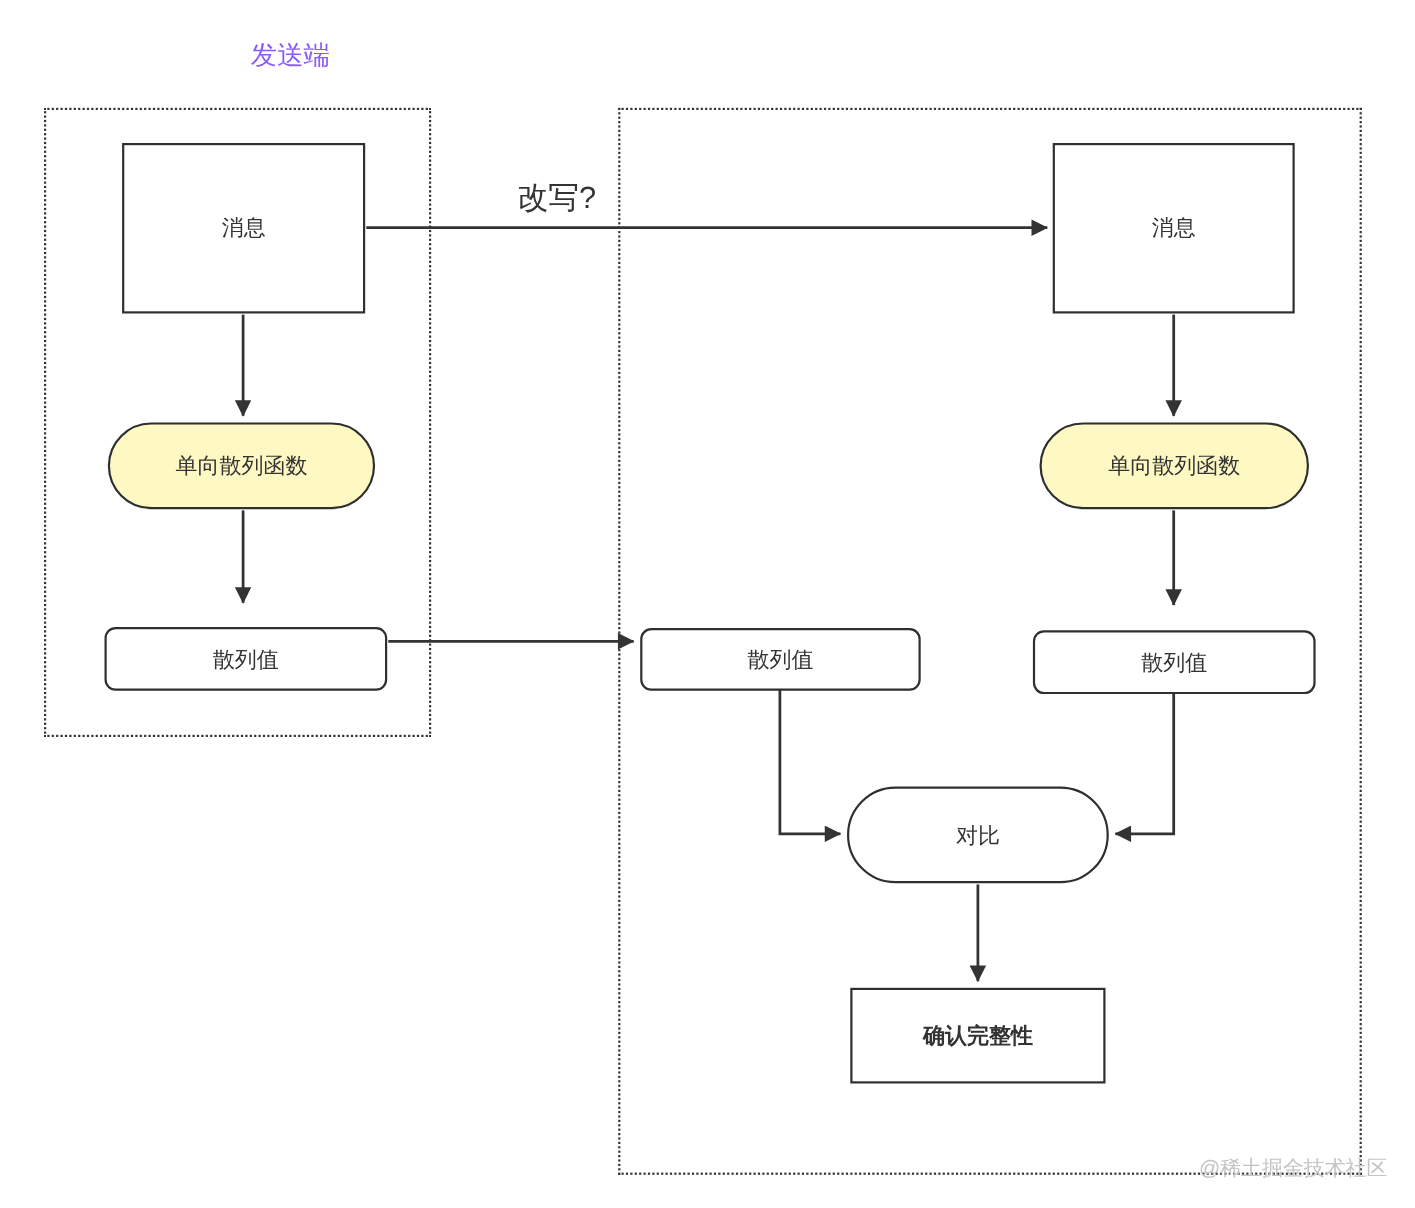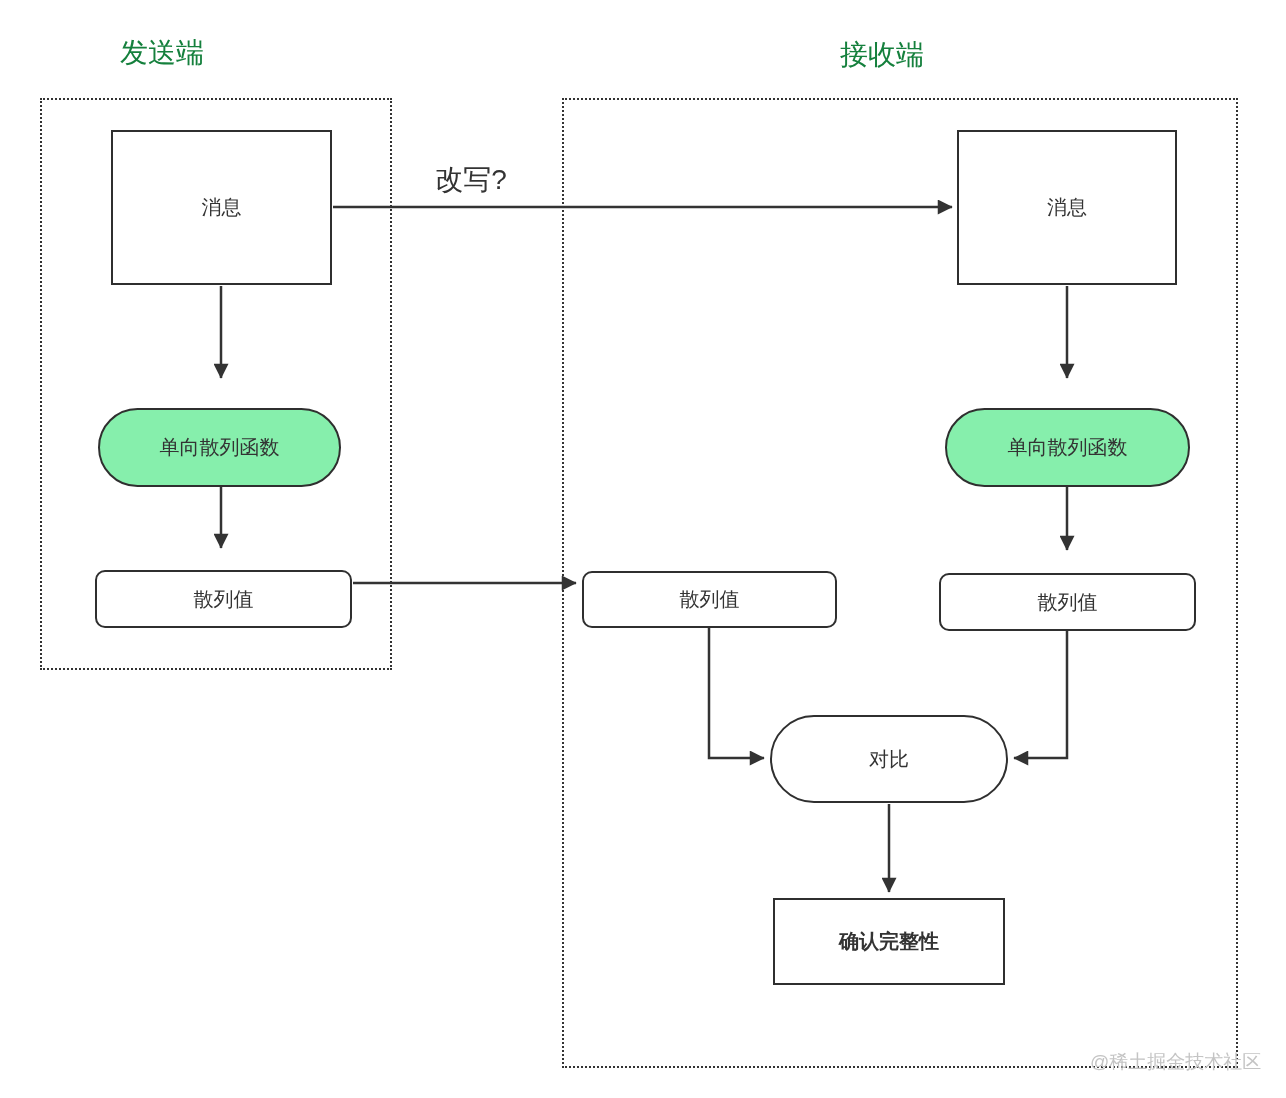--- a/index.html
+++ b/index.html
@@ -11,45 +11,44 @@
   #canvas {
     position: relative;
     width: 1286px;
     height: 1098px;
     background: #ffffff;
     overflow: hidden;
     color: #333333;
   }
   .abs { position: absolute; }
   .title {
-    font-size: 28px;
-    color: #15803d;
-    text-align: left;
+    font-size: 24px;
+    color: #8b5cf6;
+    text-align: right;
     white-space: nowrap;
   }
   .boundary {
     border: 2px dotted #333333;
     background: transparent;
   }
   .node {
     box-sizing: border-box;
     background: #ffffff;
     border: 2.5px solid #2f2f2f;
     display: flex;
     align-items: center;
     justify-content: center;
     font-size: 20px;
     color: #333333;
     white-space: nowrap;
   }
   .node.rounded { border-radius: 10px; margin-top: 16px; }
   .node.pill-blue {
     border-radius: 40px;
-    background: #86efac;
-    margin-top: 24px;
+    background: #fef9c3;
   }
   .node.pill-white { border-radius: 44px; }
   .node.bold { font-weight: bold; }
   .flow-label {
     font-size: 28px;
     color: #333333;
     text-align: center;
     white-space: nowrap;
   }
   .watermark {
@@ -64,21 +63,20 @@
     height: 1098px;
     pointer-events: none;
   }
 </style>
 </head>
 <body>
 
 <div id="canvas">
 
   <div class="abs title" style="left:120px; top:34px; width:180px;">发送端</div>
-  <div class="abs title" style="left:840px; top:36px; width:180px;">接收端</div>
 
   <div class="abs boundary" style="left:40px; top:98px; width:348px; height:568px;"></div>
   <div class="abs boundary" style="left:562px; top:98px; width:672px; height:966px;"></div>
 
   <svg class="arrow-layer" viewBox="0 0 1286 1098">
     <defs>
       <marker id="arrow" viewBox="0 0 10 10" refX="9.5" refY="5" markerWidth="8" markerHeight="6" orient="auto-start-reverse">
         <path d="M 0 0 L 10 5 L 0 10 z" fill="#333333"></path>
       </marker>
     </defs>
@@ -88,21 +86,21 @@
       <path d="M 221 464 V 548" marker-end="url(#arrow)"></path>
       <path d="M 353 583 H 576" marker-end="url(#arrow)"></path>
       <path d="M 709 613 V 758 H 764" marker-end="url(#arrow)"></path>
       <path d="M 1067 286 V 378" marker-end="url(#arrow)"></path>
       <path d="M 1067 464 V 550" marker-end="url(#arrow)"></path>
       <path d="M 1067 616 V 758 H 1014" marker-end="url(#arrow)"></path>
       <path d="M 889 804 V 892" marker-end="url(#arrow)"></path>
     </g>
   </svg>
 
-  <div class="abs flow-label" style="left:400px; top:161px; width:142px;">改写?</div>
+  <div class="abs flow-label" style="left:400px; top:161px; width:142px;text-align:right;">改写?</div>
 
   <div class="abs node" style="left:111px; top:130px; width:221px; height:155px;">消息</div>
   <div class="abs node pill-blue" style="left:98px; top:384px; width:243px; height:79px;">单向散列函数</div>
   <div class="abs node rounded" style="left:95px; top:554px; width:257px; height:58px;">散列值</div>
 
   <div class="abs node" style="left:957px; top:130px; width:220px; height:155px;">消息</div>
   <div class="abs node pill-blue" style="left:945px; top:384px; width:245px; height:79px;">单向散列函数</div>
   <div class="abs node rounded" style="left:939px; top:557px; width:257px; height:58px;">散列值</div>
 
   <div class="abs node rounded" style="left:582px; top:555px; width:255px; height:57px;">散列值</div>

